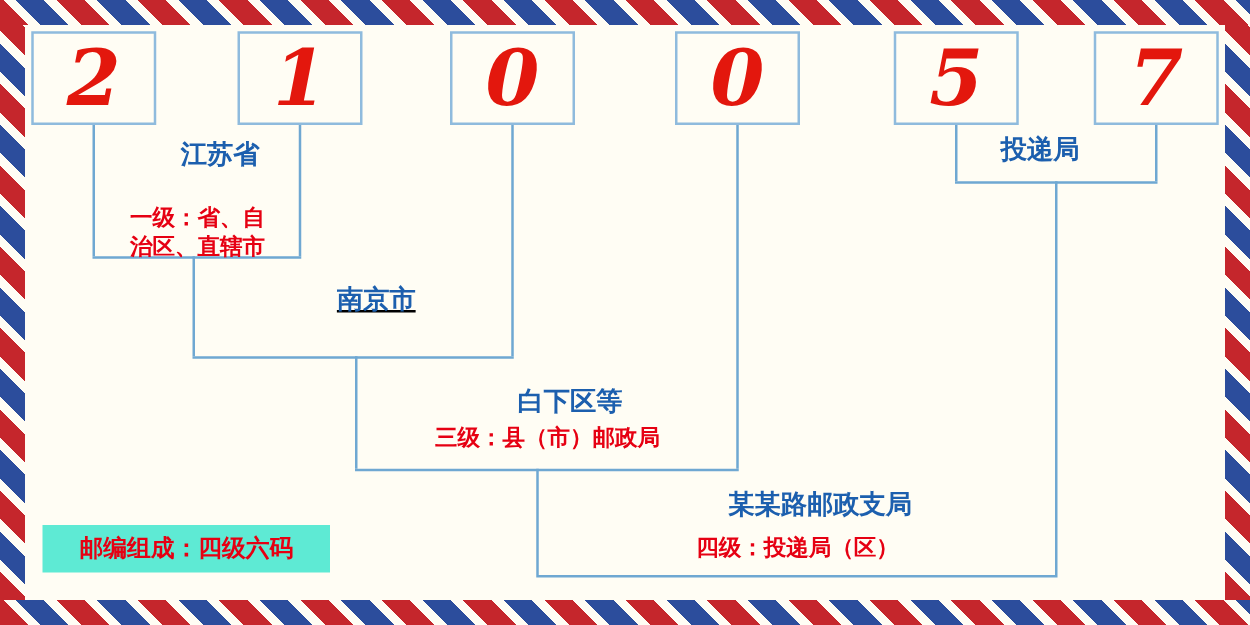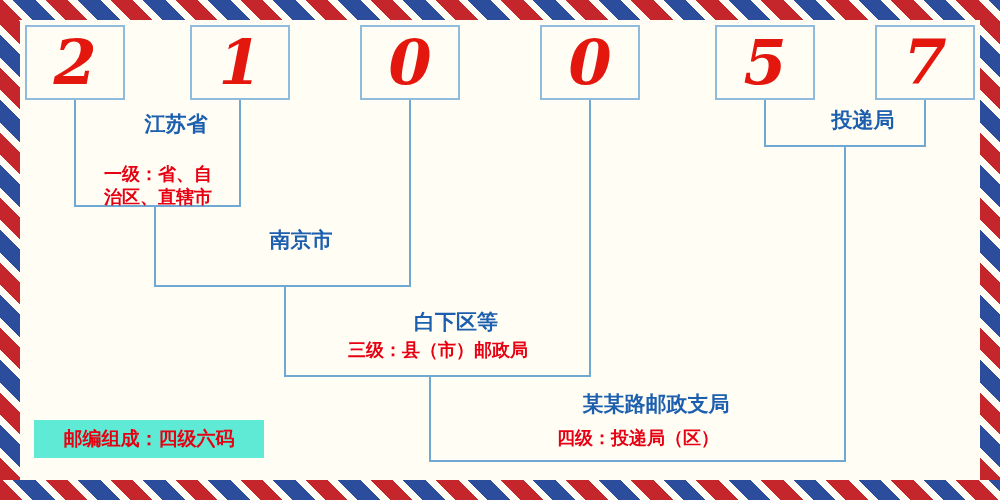--- a/index.html
+++ b/index.html
@@ -76,33 +76,33 @@
   <div class="vline" style="left:844px;top:145px;height:315px;"></div>
 
   <div class="vline" style="left:429px;top:375px;height:85px;"></div>
   <div class="hline" style="left:429px;top:460px;width:417px;"></div>
 
   <div class="label" style="left:75px;top:112px;width:166px;">
     <div class="lvl-name">江苏省</div>
     <div class="lvl-desc wrap">一级：省、自治区、直辖市</div>
   </div>
 
-  <div class="label" style="left:155px;top:228px;width:256px;">
+  <div class="label" style="left:155px;top:228px;width:256px;text-decoration:underline;">
     <div class="lvl-name">南京市</div>
   </div>
 
   <div class="label" style="left:285px;top:310px;width:306px;">
     <div class="lvl-name">白下区等</div>
     <div class="lvl-desc">三级：县（市）邮政局</div>
   </div>
 
   <div class="label" style="left:430px;top:392px;width:416px;">
     <div class="lvl-name">某某路邮政支局</div>
     <div class="lvl-desc" style="margin-top:11px;">四级：投递局（区）</div>
   </div>
 
-  <div class="label" style="left:765px;top:108px;width:160px;">
+  <div class="label" style="left:734px;top:108px;width:160px;">
     <div class="lvl-name">投递局</div>
   </div>
 
   <div class="footer-note">邮编组成：四级六码</div>
 
 </div>
 
 </body></html>

